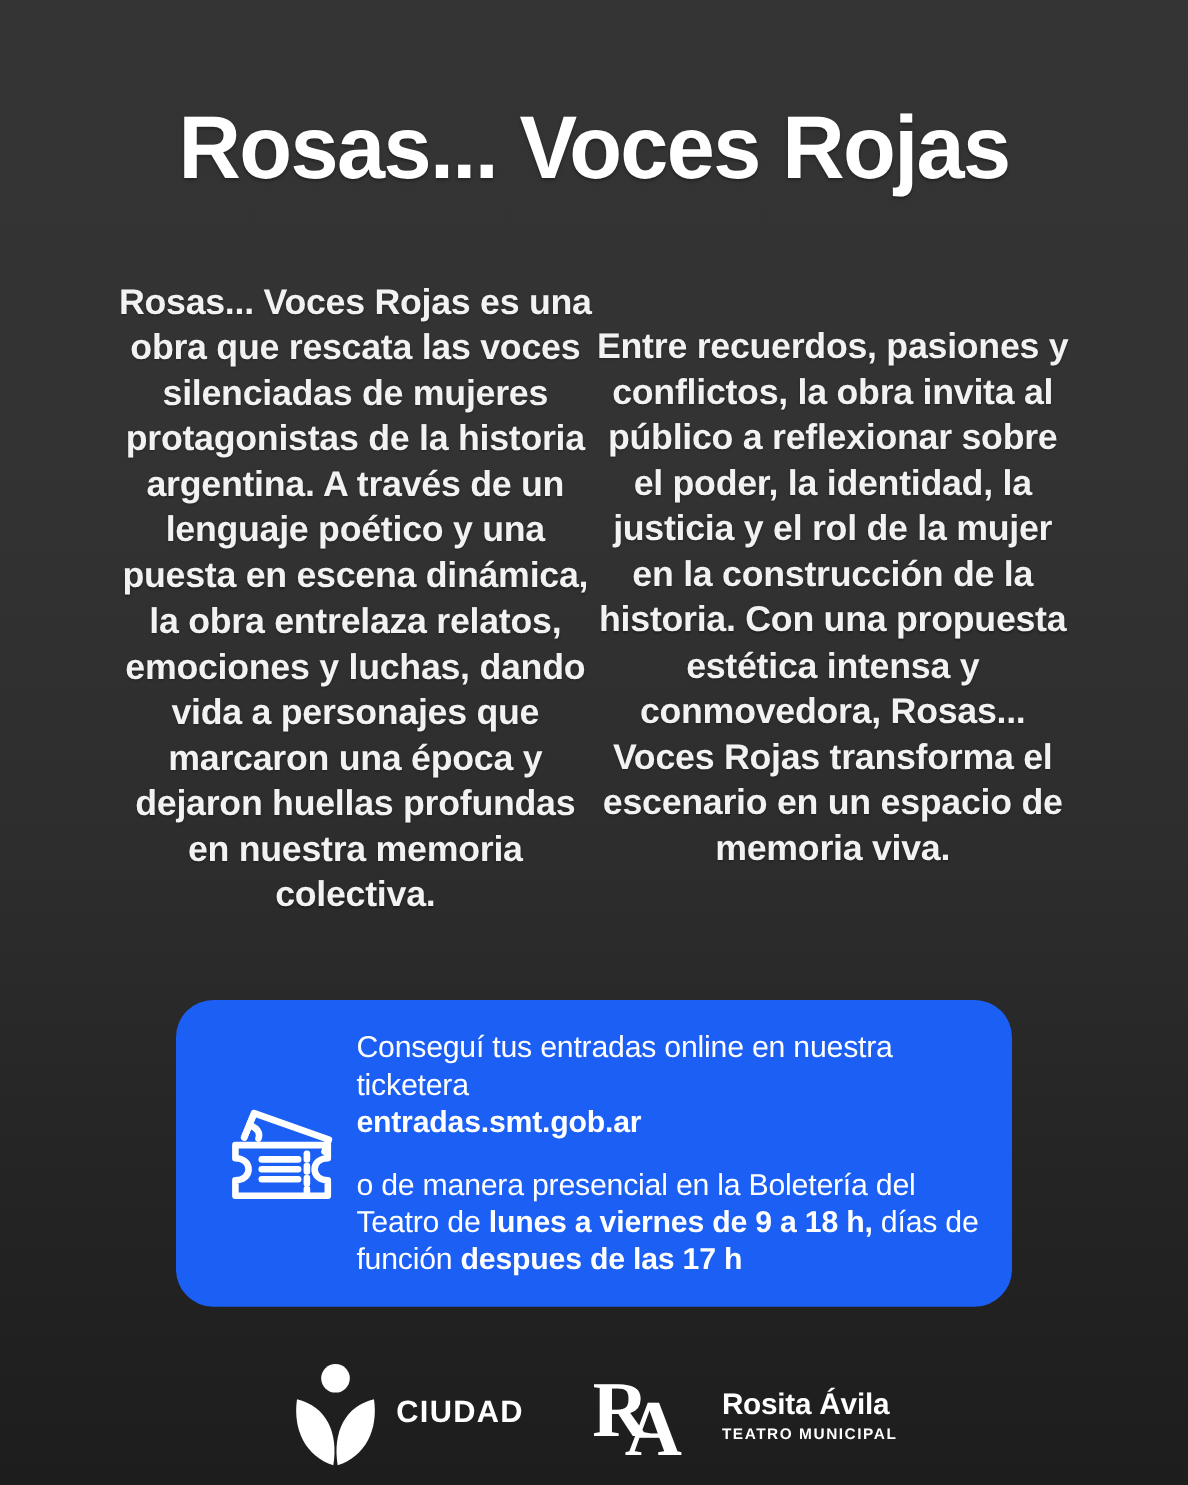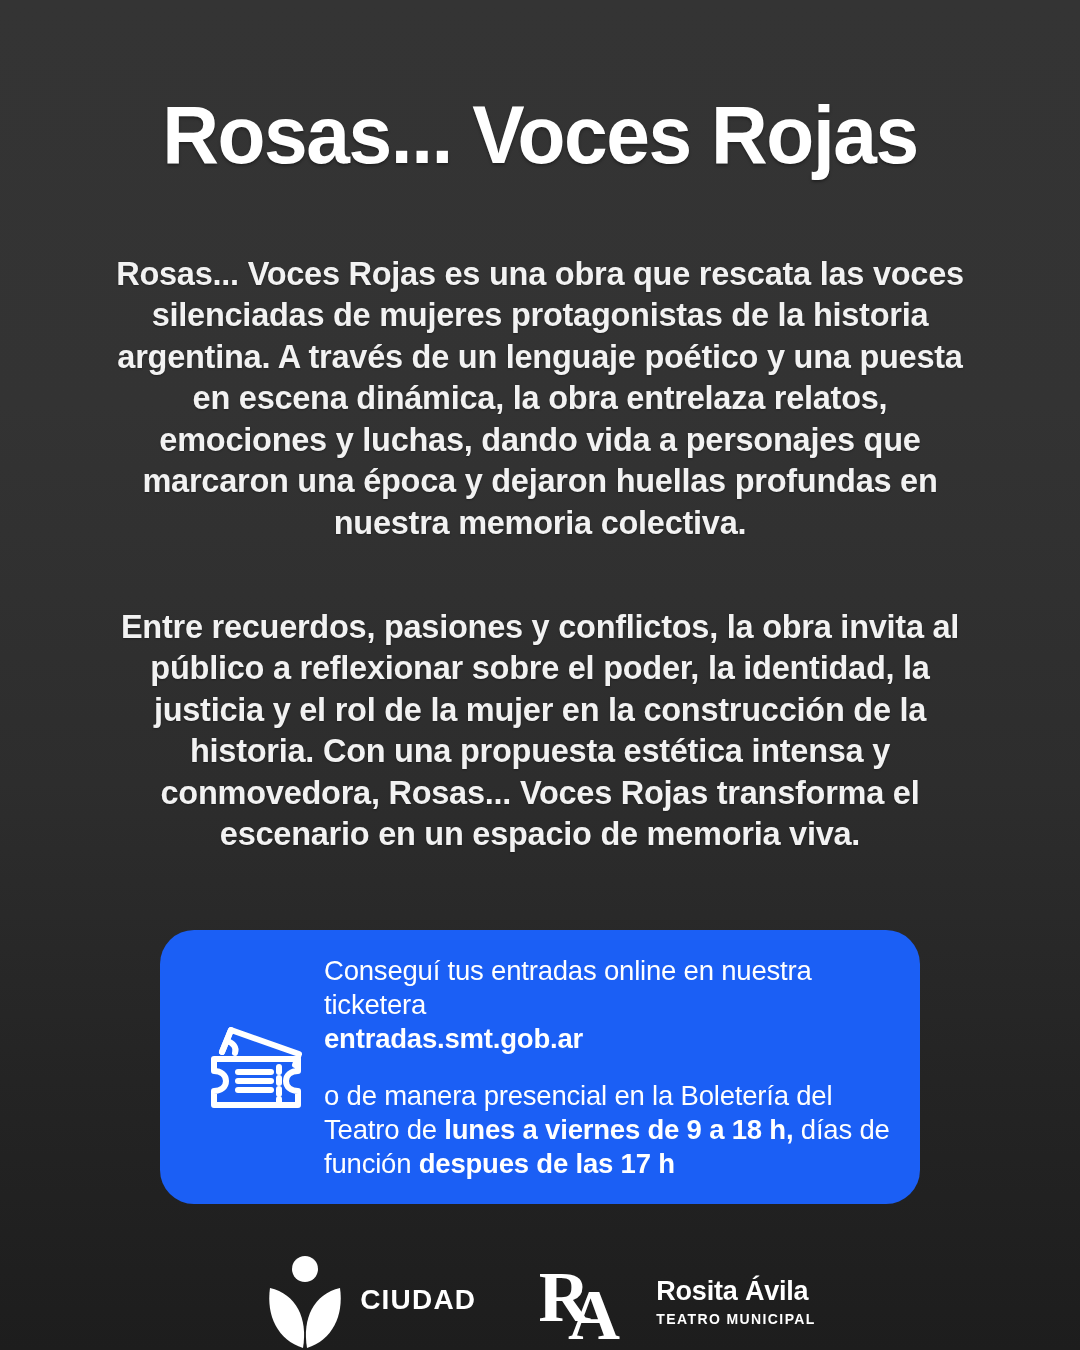--- a/index.html
+++ b/index.html
@@ -47,21 +47,21 @@
     transform-origin: center;
     white-space: nowrap;
     text-shadow: 0 2px 3px rgba(0,0,0,0.35);
   }
 
   
   .copy-block {
     width: 868px;
     margin-top: 46px;
     display: flex;
-    flex-direction: column;
+    flex-direction: row;
     align-items: center;
   }
 
   .para {
     width: 868px;
     text-align: center;
     color: #f2f2f2;
     font-family: "Liberation Sans", sans-serif;
     font-weight: 700;
     font-size: 32.5px;

